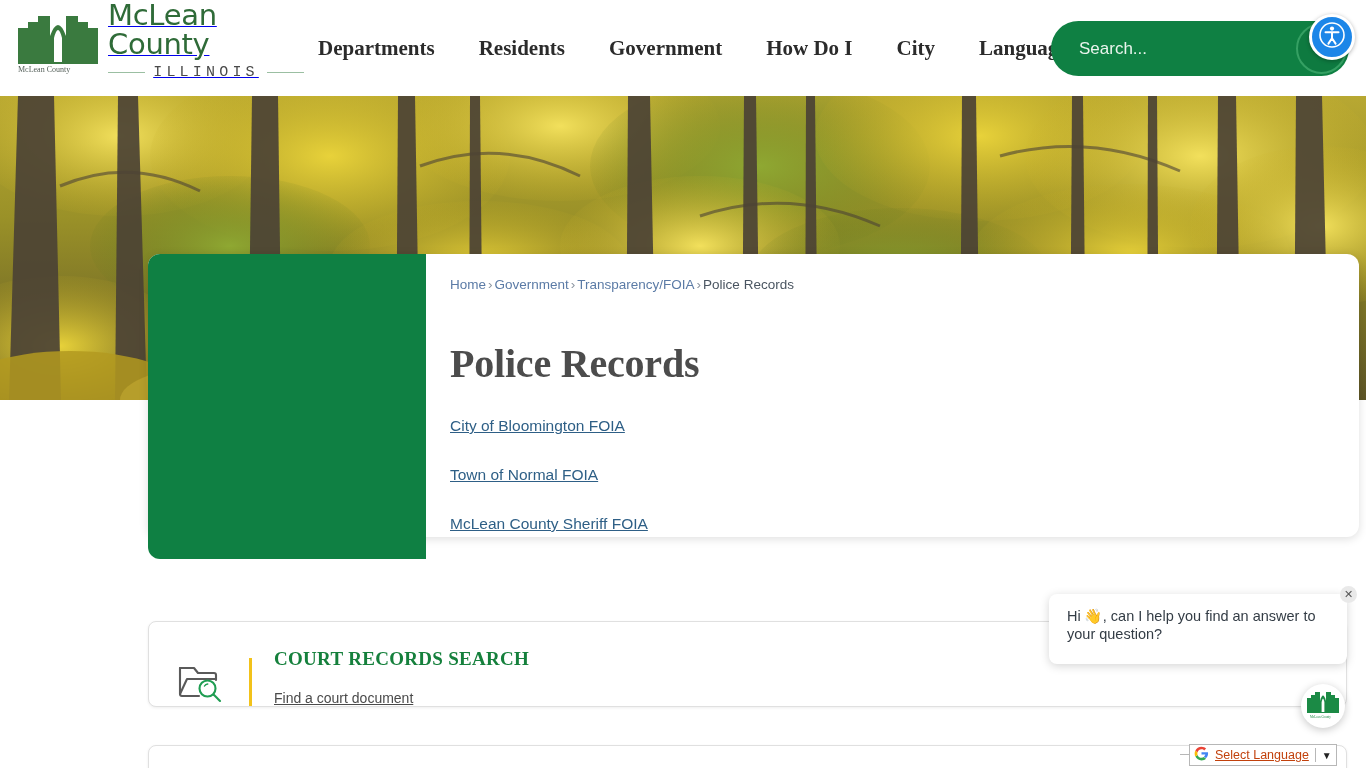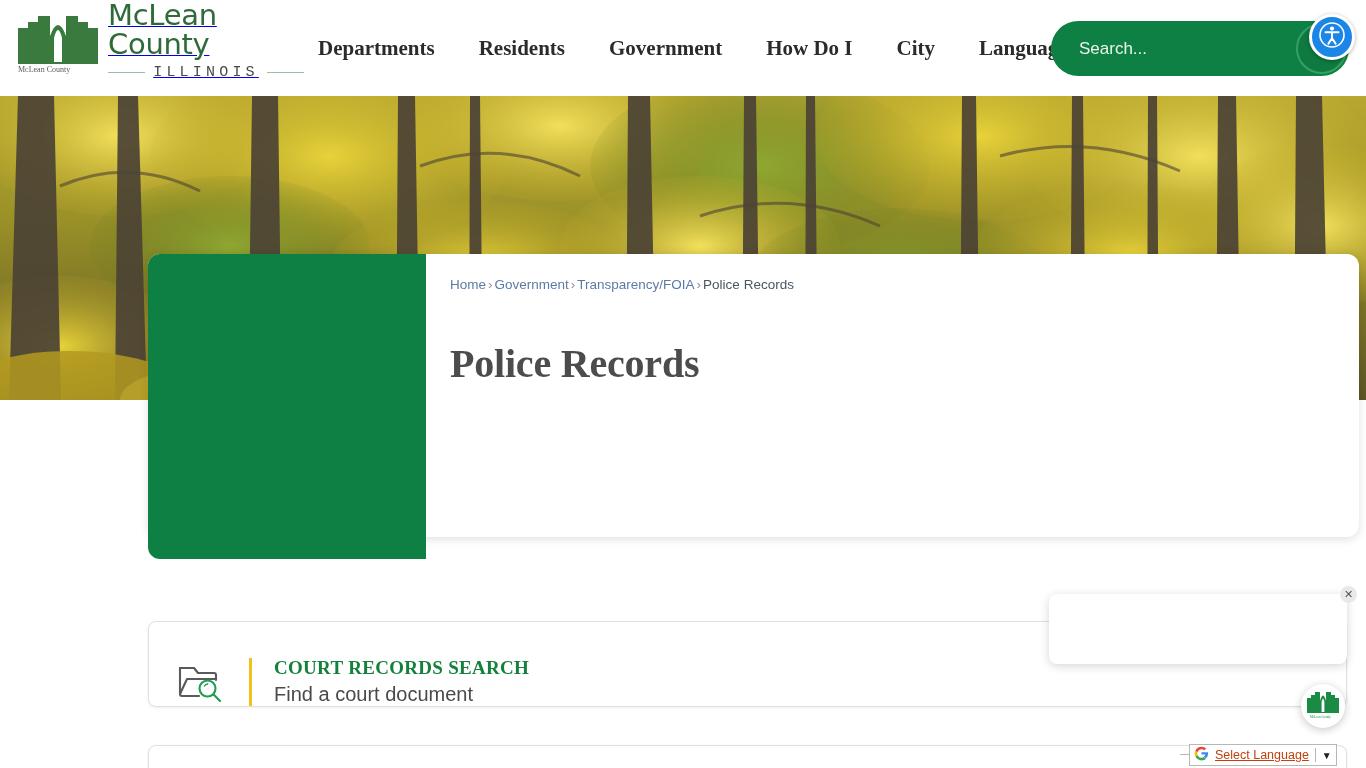--- a/index.html
+++ b/index.html
@@ -153,21 +153,21 @@
     width: 3px; height: 48px; background: #f2c21a;
     margin-left: 22px; flex: 0 0 auto;
   }
   .feat-text { margin-left: 22px; }
   .feat-title {
     font-family: "Liberation Serif", serif;
     font-size: 19px; font-weight: 700; color: #15803c;
     letter-spacing: 0.3px;
   }
   .feat-sub {
-    font-size: 20px; color: #4a4a4a; margin-top: 4px;
+    font-size: 14px; color: #4a4a4a; margin-top: 20px; text-decoration: underline;
   }
 
   
   .chat-bubble {
     position: absolute; left: 1049px; top: 594px;
     width: 298px; height: 70px;
     background: #ffffff; border-radius: 8px;
     box-shadow: 0 2px 10px rgba(0,0,0,.17);
     padding: 13px 18px;
     z-index: 60;
@@ -358,20 +358,25 @@
     <div class="card-green"></div>
 
     <div class="card-body">
 
       <div class="breadcrumb">
         <a href="#">Home</a><span class="sep">›</span><a href="#">Government</a><span class="sep">›</span><a href="#">Transparency/FOIA</a><span class="sep">›</span><span class="current">Police Records</span>
       </div>
 
       <h1 class="page-title">Police Records</h1>
 
+      <div class="link-list">
+        <span class="link-row"><a href="#">City of Bloomington FOIA</a></span>
+        <span class="link-row"><a href="#">Town of Normal FOIA</a></span>
+        <span class="link-row"><a href="#">McLean County Sheriff FOIA</a></span>
+      </div>
     </div>
   </div>
 
   <div class="feature" id="feature-1">
     <span class="feat-icon">
       <svg width="50" height="46" viewBox="0 0 50 46" fill="none" aria-hidden="true">
         <path d="M4 9 h14 l4 5 h16 a2 2 0 0 1 2 2 v5" stroke="#5a5a5a" stroke-width="2.1" stroke-linecap="round" stroke-linejoin="round"></path>
         <path d="M4 9 v26 a2 2 0 0 0 2 2 h17" stroke="#5a5a5a" stroke-width="2.1" stroke-linecap="round" stroke-linejoin="round"></path>
         <path d="M4 35 L11 20 h29" stroke="#5a5a5a" stroke-width="2.1" stroke-linecap="round" stroke-linejoin="round"></path>
         <circle cx="31.5" cy="29.5" r="8" stroke="#1f9d52" stroke-width="2.1" fill="#ffffff"></circle>
@@ -390,20 +395,21 @@
     <span class="feat-icon"></span>
     <span class="feat-bar"></span>
     <span class="feat-text">
       <span class="feat-title" style="display:block"></span>
       <span class="feat-sub" style="display:block"></span>
     </span>
   </div>
 
   <div class="chat-bubble">
     <div class="chat-close">✕</div>
+    <p>Hi 👋, can I help you find an answer to your question?</p>
   </div>
   <div class="chat-fab">
     <span>
       <svg width="34" height="30" viewBox="0 0 34 30" aria-hidden="true">
         <g fill="#1b8a45">
           <rect x="1" y="9" width="6" height="14"></rect>
           <rect x="5" y="6" width="6" height="17"></rect>
           <rect x="9" y="3" width="5" height="20"></rect>
           <rect x="20" y="3" width="5" height="20"></rect>
           <rect x="23" y="6" width="6" height="17"></rect>

